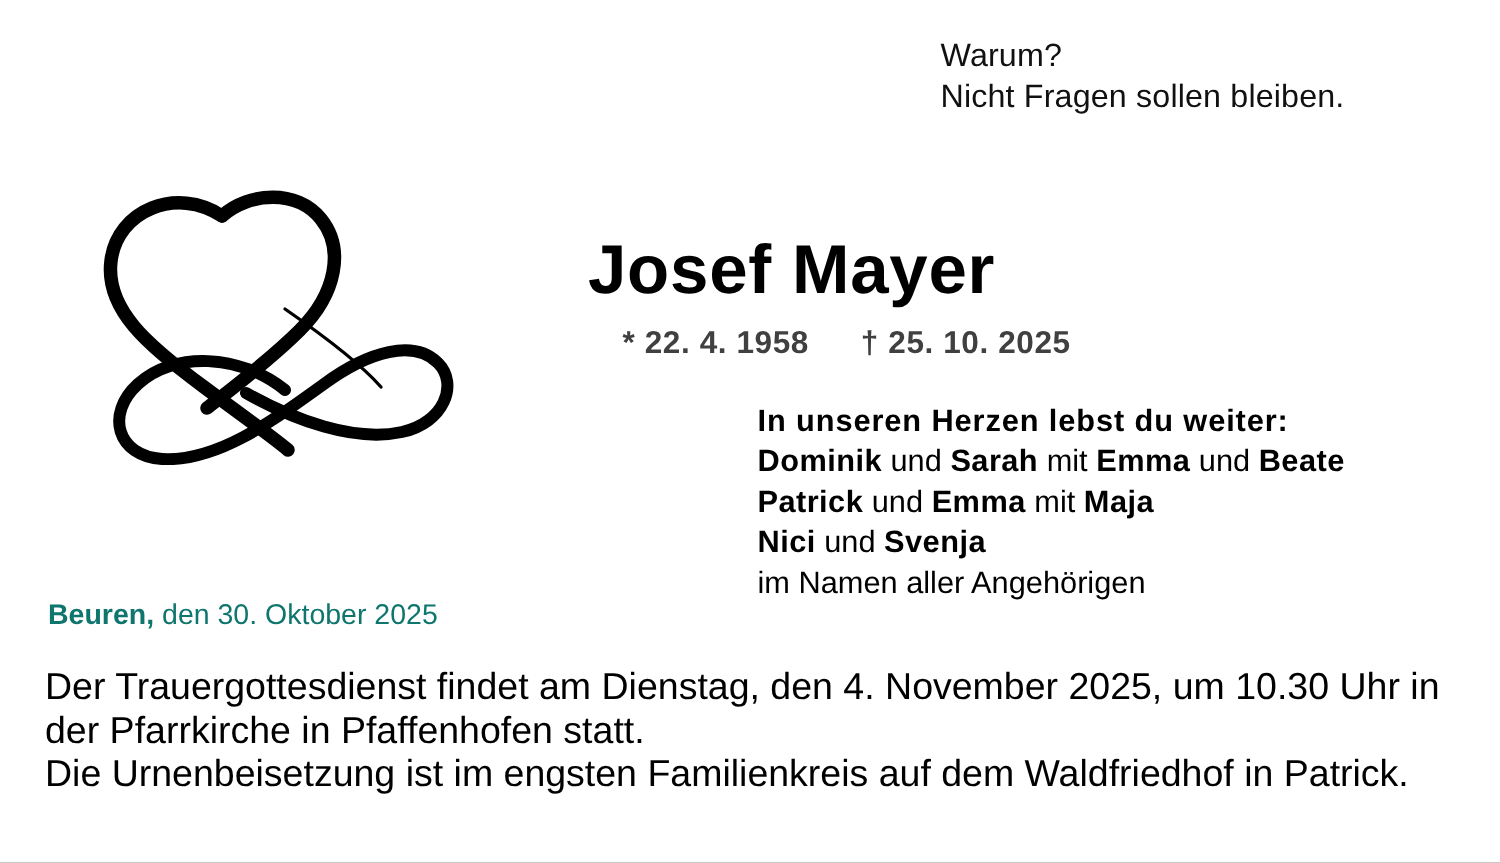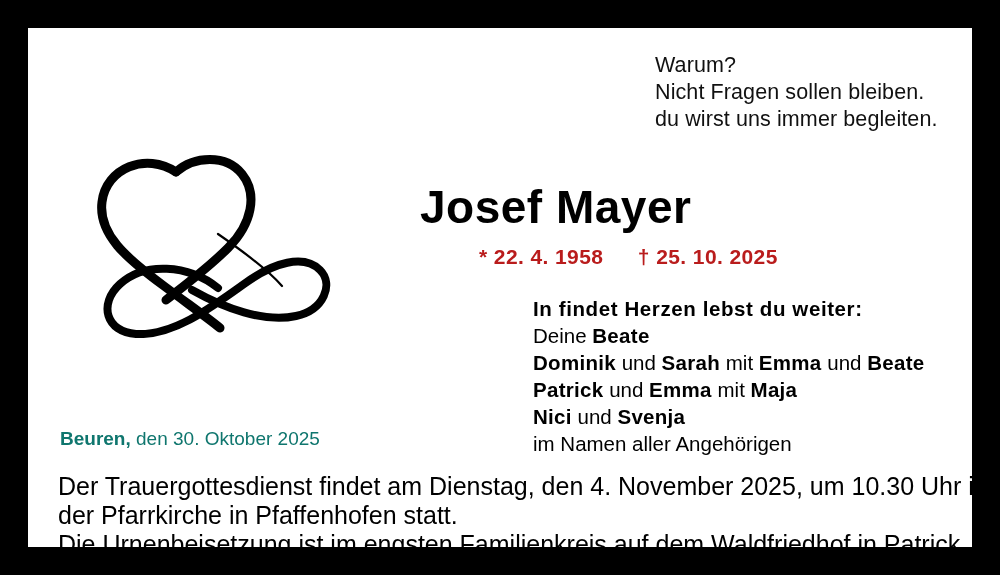--- a/index.html
+++ b/index.html
@@ -9,21 +9,21 @@
   }
   body {
     font-family: "Liberation Sans", sans-serif;
   }
   .obituary {
     position: relative;
     width: 1000px;
     height: 575px;
     box-sizing: border-box;
     background: #000000;
-    padding: 28px;
+    padding: 0;
     overflow: hidden;
   }
   .sheet {
     position: relative;
     width: 100%;
     height: 100%;
     background: #ffffff;
     box-sizing: border-box;
   }
 
@@ -61,24 +61,23 @@
     white-space: nowrap;
   }
 
   
   .dates {
     position: absolute;
     left: 415px;
     top: 217px;
     font-size: 21px;
     font-weight: bold;
-    color: #b91c1c;
+    color: #404040;
     white-space: nowrap;
     letter-spacing: 0.4px;
-    margin-left: 36px;
   }
   .dates .gap { display: inline-block; width: 22px; }
 
   
   .family {
     position: absolute;
     left: 505px;
     top: 267px;
     font-size: 20.5px;
     line-height: 27px;
@@ -119,21 +118,20 @@
 </style>
 </head>
 <body>
 
 <div class="obituary">
   <div class="sheet">
 
     <div class="verse">
       <div>Warum?</div>
       <div>Nicht Fragen sollen bleiben.</div>
-      <div>du wirst uns immer begleiten.</div>
     </div>
 
     <div class="emblem">
       <svg width="270" height="200" viewBox="0 0 270 200" xmlns="http://www.w3.org/2000/svg">
         <g fill="none" stroke="#000000" stroke-linecap="round" stroke-linejoin="round">
 
           <path d="M108 34 C 78 14, 38 30, 34 64 C 30 96, 58 120, 96 148 C 120 166, 140 180, 152 190" stroke-width="9"></path>
           <path d="M108 34 C 126 18, 158 16, 174 36 C 190 56, 184 86, 160 110 C 140 130, 116 148, 98 162" stroke-width="9"></path>
 
           <path d="M150 150 C 120 126, 76 124, 52 146 C 30 166, 38 194, 68 196 C 104 198, 140 172, 176 146
@@ -148,25 +146,22 @@
 
     <div class="dates">
       <span>*</span>
       <span>22. 4. 1958</span>
       <span class="gap"></span>
       <span>†</span>
       <span>25. 10. 2025</span>
     </div>
 
     <div class="family">
-      <div class="lead">In findet Herzen lebst du weiter:</div>
+      <div class="lead">In unseren Herzen lebst du weiter:</div>
 
-      <div>
-        <span>Deine </span><span class="hl">Beate</span>
-      </div>
 
       <div>
         <span class="hl">Dominik</span><span> und </span><span class="hl">Sarah</span><span> mit </span><span class="hl">Emma</span><span> und </span><span class="hl">Beate</span>
       </div>
 
       <div>
         <span class="hl">Patrick</span><span> und </span><span class="hl">Emma</span><span> mit </span><span class="hl">Maja</span>
       </div>
 
       <div>

